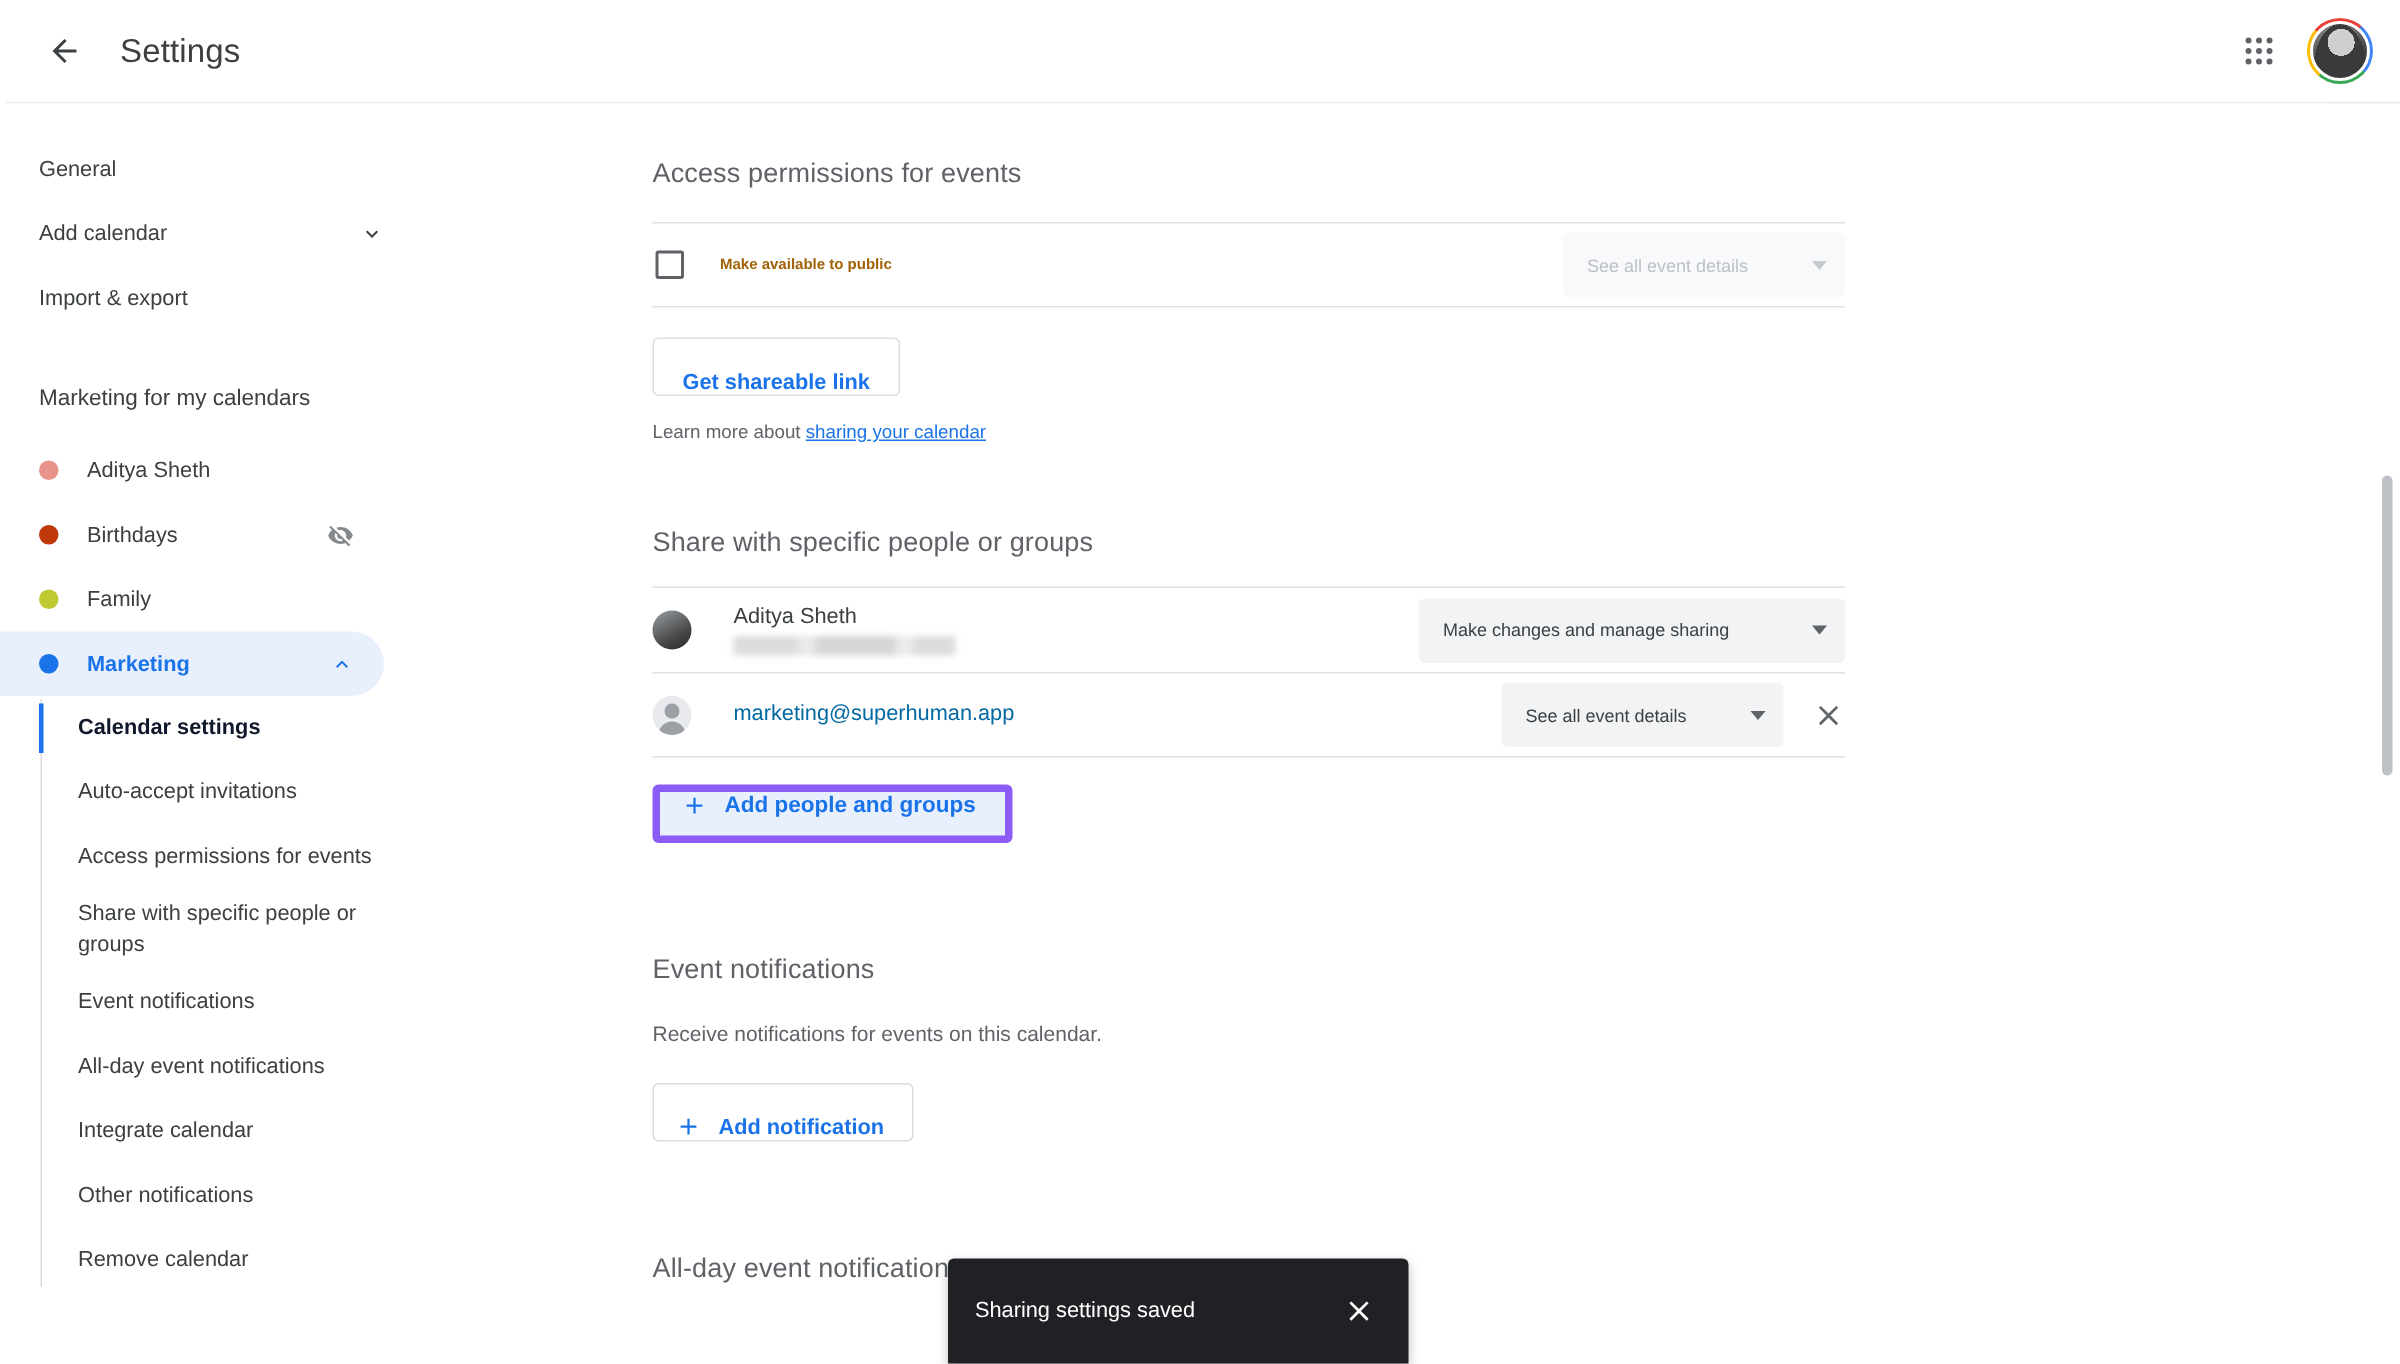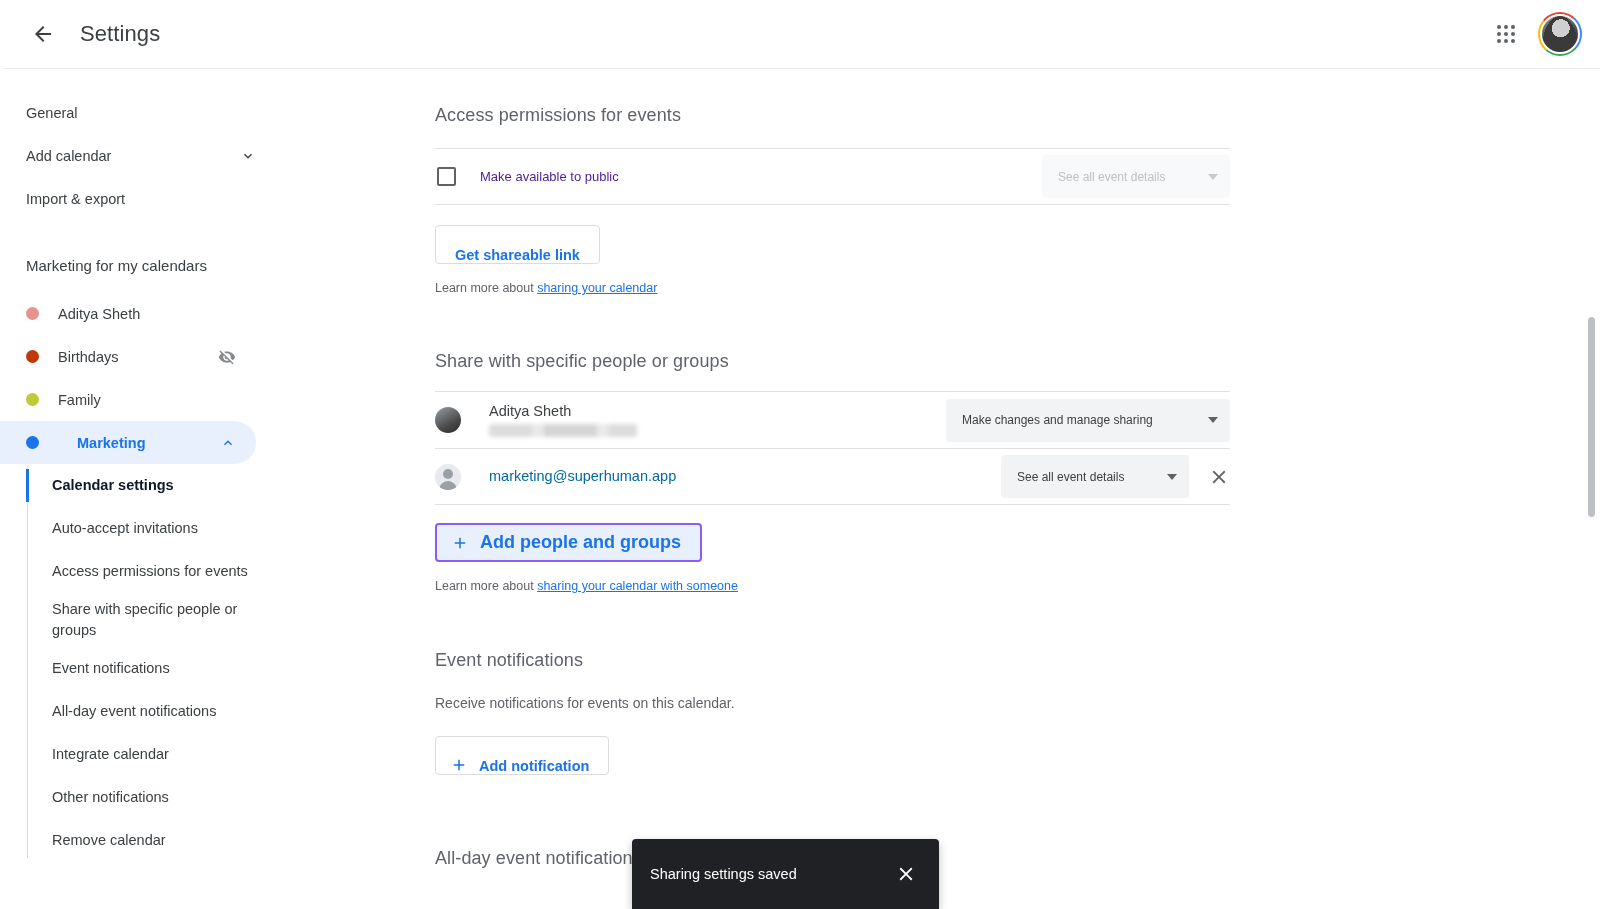--- a/index.html
+++ b/index.html
@@ -97,21 +97,21 @@
     font-size: 14.5px; color: #3c4043;
     cursor: pointer; border-radius: 0 22px 22px 0;
     margin-right: 34px;
   }
   .cal-dot {
     width: 13px; height: 13px; border-radius: 50%;
     flex: none; margin-right: 19px;
   }
   .cal-item .label { flex: 1; }
   .cal-item.selected {
-    background: #e8f0fe; color: #1a73e8; font-weight: bold; gap: 19px;
+    background: #e8f0fe; color: #1a73e8; font-weight: bold;
   }
   .eye-off { width: 18px; height: 18px; flex: none; opacity: .75; }
 
   .subnav { position: relative; padding-left: 0; }
   .subnav::before {
     content: ""; position: absolute;
     left: 27px; top: 2px; bottom: 4px;
     width: 1px; background: #dadce0;
   }
   .sub-item {
@@ -142,21 +142,21 @@
   }
   .perm-row {
     height: 57px; display: flex; align-items: center;
     border-top: 1px solid #e0e0e0; border-bottom: 1px solid #e0e0e0;
   }
   .checkbox {
     width: 19px; height: 19px; flex: none;
     border: 2px solid #5f6368; border-radius: 2px;
     margin-left: 2px; margin-right: 24px; cursor: pointer;
   }
-  .perm-label { font-size: 13px; color: #4c1d95; flex: 1; }
+  .perm-label { font-size: 10px; color: #a16207; flex: 1; font-weight: bold; }
 
   .dropdown {
     display: inline-flex; align-items: center; justify-content: space-between;
     height: 43px; border-radius: 4px;
     background: #f1f3f4; padding: 0 12px 0 16px;
     font-size: 12px; cursor: pointer; color: #3c4043;
     min-width: 188px;
   }
   .dropdown.disabled { color: #bdc1c6; background: #f8f9fa; cursor: default; }
   .dd-caret {
@@ -168,25 +168,25 @@
 
   .btn-outline {
     display: inline-flex; align-items: flex-end; justify-content: center;
     height: 39px; padding: 0 19px;
     border: 1px solid #dadce0; border-radius: 4px;
     background: #ffffff; color: #1a73e8;
     font-size: 14.5px; font-weight: bold; cursor: pointer;
     font-family: "Liberation Sans", sans-serif;
   }
   .btn-tonal {
-    display: inline-flex; align-items: center; justify-content: center;
+    display: inline-flex; align-items: flex-start; justify-content: center;
     height: 39px; padding: 0 19px 0 14px;
-    border: 2px solid #8b5cf6; border-radius: 4px;
+    border: 5px solid #8b5cf6; border-radius: 4px;
     background: #e8f0fe; color: #1a73e8;
-    font-size: 18px; font-weight: bold; cursor: pointer;
+    font-size: 15px; font-weight: bold; cursor: pointer;
     font-family: "Liberation Sans", sans-serif;
   }
   .plus-ico { width: 18px; height: 18px; margin-right: 11px; flex: none; }
 
   .learn {
     font-size: 12.5px; color: #5f6368; margin-top: 0;
   }
   .learn a { color: #1a73e8; text-decoration: underline; cursor: pointer; }
 
   .share-row {
@@ -412,23 +412,20 @@
 
     <div style="height:18px"></div>
     <button class="btn-tonal">
       <svg class="plus-ico" viewBox="0 0 24 24">
         <path d="M19 13h-6v6h-2v-6H5v-2h6V5h2v6h6z" fill="#1a73e8"></path>
       </svg>
       <span>Add people and groups</span>
     </button>
 
     <div style="height:17px"></div>
-    <div class="learn">
-      <span>Learn more about </span><a>sharing your calendar with someone</a>
-    </div>
 
     
     <div style="height:57px"></div>
     <h2 class="block-title">Event notifications</h2>
 
     <div style="height:24px"></div>
     <div style="font-size:14px;color:#5f6368">Receive notifications for events on this calendar.</div>
 
     <div style="height:25px"></div>
     <button class="btn-outline" style="padding:0 19px 0 14px">

